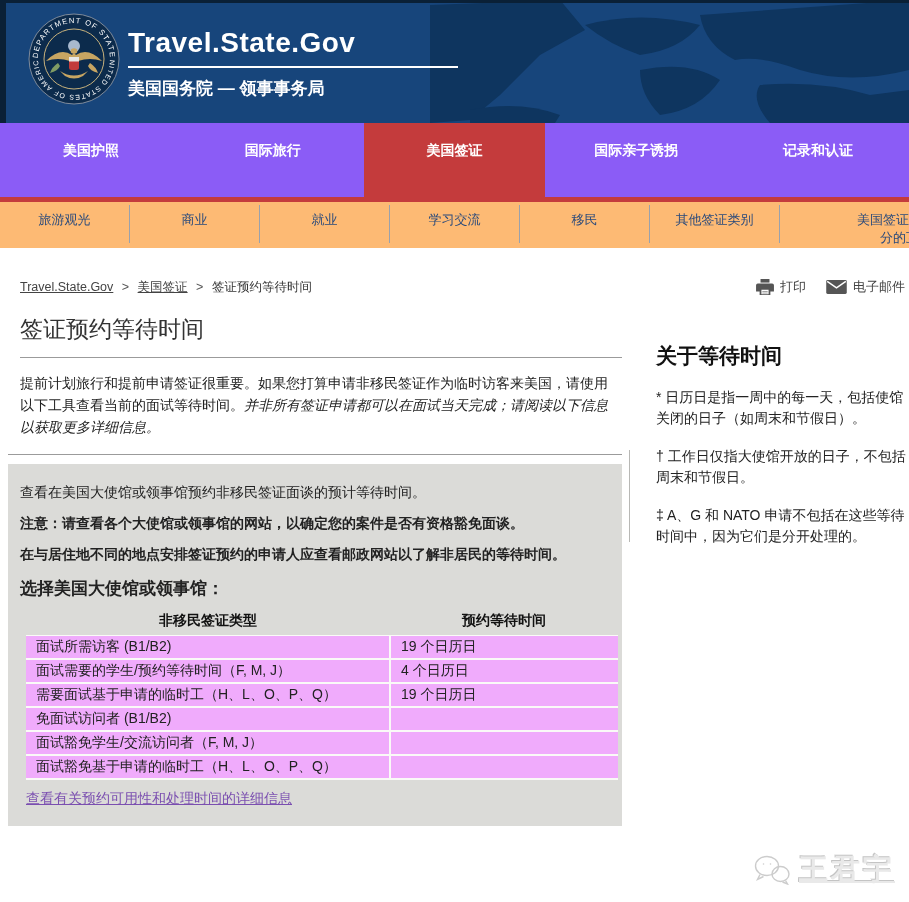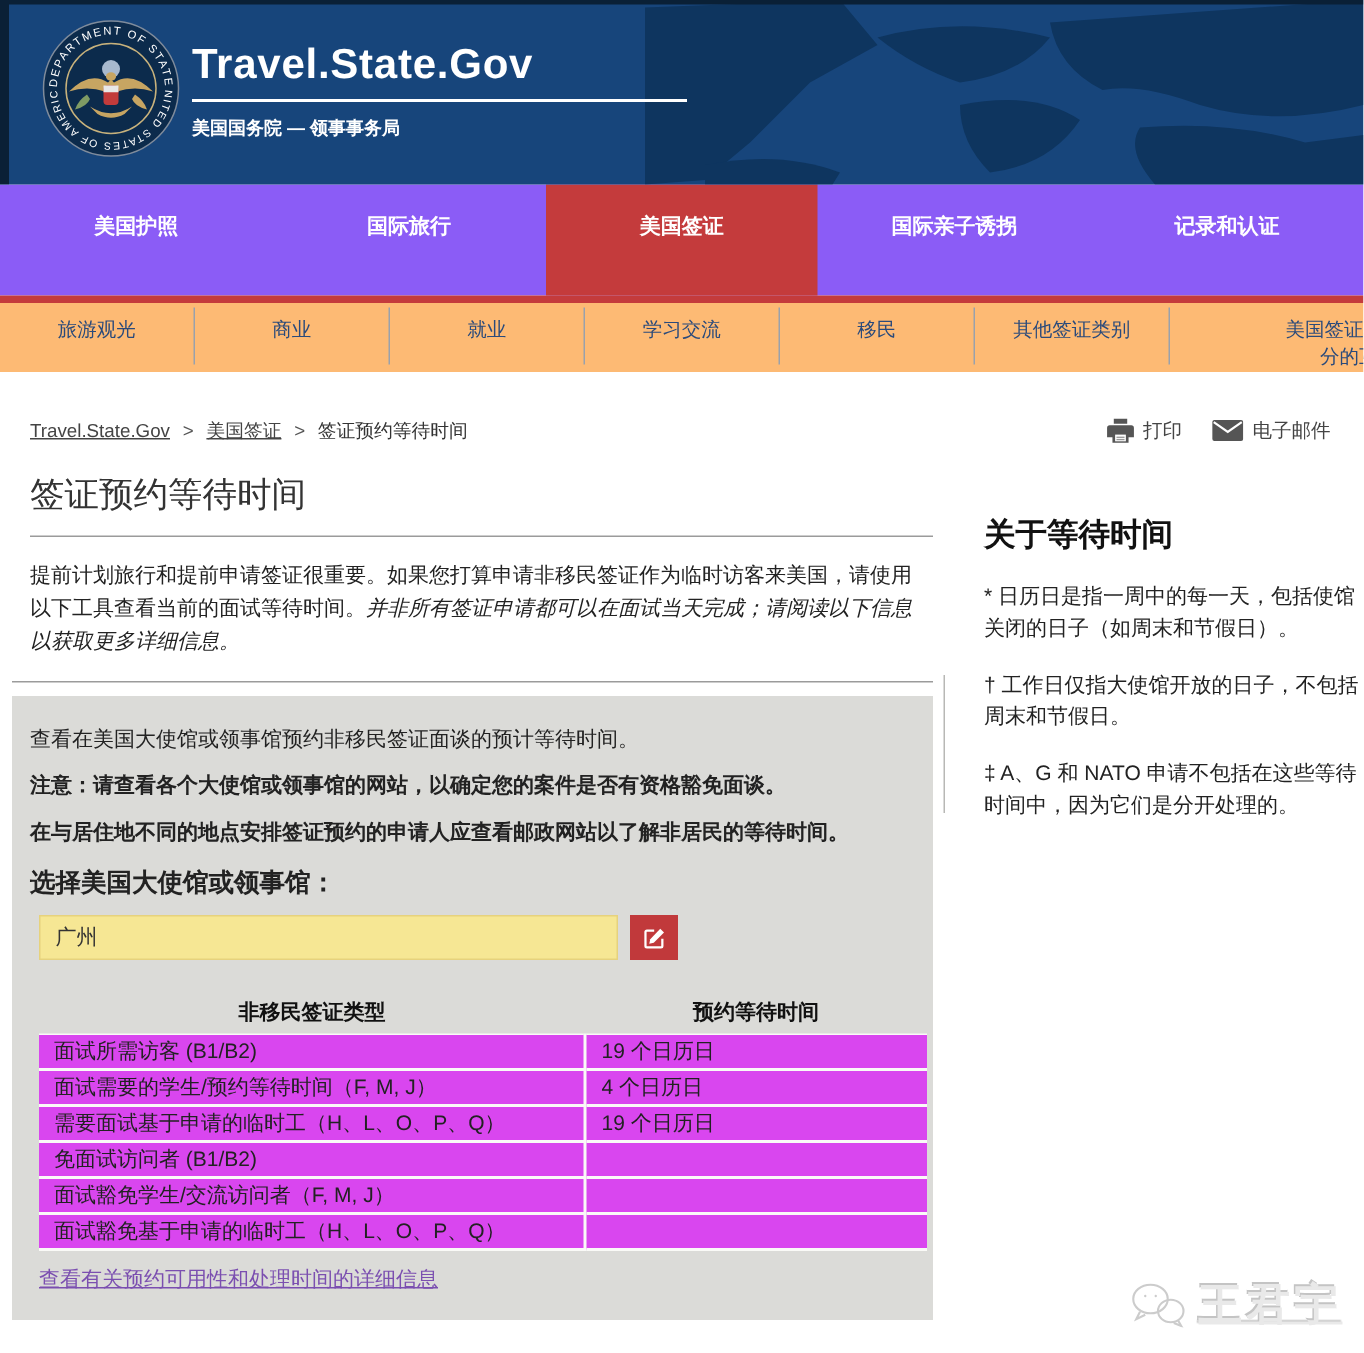--- a/index.html
+++ b/index.html
@@ -12,21 +12,21 @@
 
   
   .header { position:relative; height:123px; background:#17457b; overflow:hidden; }
   .top-strip { position:absolute; top:0; left:0; right:0; height:3px; background:#0a2036; z-index:5; }
   .left-strip { position:absolute; top:0; left:0; bottom:0; width:6px; background:#0a2036; z-index:4; }
   .map-svg { position:absolute; top:0; left:0; }
   .seal-wrap { position:absolute; left:28px; top:13px; z-index:3; }
   .titles { position:absolute; left:128px; top:27px; z-index:3; color:#fff; }
   .site-title { font-size:28px; font-weight:bold; letter-spacing:.5px; }
   .title-underline { width:330px; height:2px; background:#ffffff; margin:7px 0 9px; }
-  .site-subtitle { font-size:12px; font-weight:bold; }
+  .site-subtitle { font-size:17px; font-weight:bold; }
 
   
   .main-nav { height:74px; background:#8b5cf6; display:flex; }
   .main-nav .nav-item {
     flex:1; text-align:center; padding-top:19px; color:#fff;
     font-size:14px; font-weight:bold; cursor:pointer;
   }
   .main-nav .nav-item.active { background:#c43b3c; }
   .red-divider { height:5px; background:#c43b3c; }
 
@@ -34,21 +34,21 @@
   .sub-nav { height:46px; background:#fdba74; display:flex; overflow:hidden; }
   .sub-nav .sub-item {
     width:130px; flex:0 0 auto; text-align:center; font-size:13px; color:#2a4a7b;
     padding-top:6px; height:38px; margin-top:3px; border-right:1px solid #99a1ac; cursor:pointer;
   }
   .sub-nav .sub-item.overflow { text-align:left; border-right:none; flex:1; white-space:nowrap; }
   .sub-nav .sub-item.overflow .l1 { display:block; margin-left:77px; }
   .sub-nav .sub-item.overflow .l2 { display:block; margin-left:100px; }
 
   
-  .crumb-row { display:flex; justify-content:space-between; align-items:center; padding:26px 22px 0 20px; height:52px; }
+  .crumb-row { display:flex; justify-content:space-between; align-items:center; padding:26px 4px 0 20px; height:52px; }
   .breadcrumb { font-size:12.5px; color:#333; }
   .breadcrumb .bc-link { color:#444; text-decoration:underline; cursor:pointer; }
   .breadcrumb .sep { margin:0 5px; color:#555; }
   .actions { display:flex; gap:20px; align-items:center; font-size:13px; color:#444; }
   .action { display:flex; gap:6px; align-items:center; cursor:pointer; }
 
   
   .columns { display:flex; margin-top:8px; position:relative; }
   .main-col { width:614px; margin-left:8px; }
   .page-title { font-size:23px; font-weight:400; color:#333; margin:6px 0 12px 12px; }
@@ -65,21 +65,21 @@
   .post-input {
     width:386px; height:30px; background:#f6e794; border:1px solid #e6d27d;
     font-size:14px; padding:0 10px; color:#333;
     font-family:"Liberation Sans","DejaVu Sans",sans-serif;
   }
   .edit-btn { width:32px; height:30px; background:#c1393b; border:none; display:flex; align-items:center; justify-content:center; cursor:pointer; }
 
   .wait-table { border-collapse:collapse; width:592px; margin-left:6px; font-size:14px; }
   .wait-table th { font-weight:bold; color:#111; text-align:center; padding:2px 0 5px; }
   .wait-table td {
-    background:#d946ef; padding:2px 10px; height:18px; color:#222;
+    background:#f0abfc; padding:2px 10px; height:18px; color:#222;
     border-bottom:2px solid #fafaf7; border-top:1px solid #fafaf7;
   }
   .wait-table td.wait-cell { border-left:2px solid #fafaf7; width:228px; }
 
   .details-link { display:inline-block; margin:10px 0 0 6px; font-size:14px; color:#7b4fb0; text-decoration:underline; cursor:pointer; }
 
   
   .side-col { width:254px; margin-left:34px; }
   .sidebar-title { font-size:21px; font-weight:bold; color:#111; margin:34px 0 4px; }
   .side-col p { font-size:14px; line-height:21px; color:#222; margin:17px 0; }
@@ -204,29 +204,20 @@
     <hr class="rule indent">
     <p class="intro"><span>提前计划旅行和提前申请签证很重要。如果您打算申请非移民签证作为临时访客来美国，请使用以下工具查看当前的面试等待时间。</span><em>并非所有签证申请都可以在面试当天完成；请阅读以下信息以获取更多详细信息。</em></p>
     <hr class="rule">
 
     <div class="graybox">
       <p>查看在美国大使馆或领事馆预约非移民签证面谈的预计等待时间。</p>
       <p class="bold">注意：请查看各个大使馆或领事馆的网站，以确定您的案件是否有资格豁免面谈。</p>
       <p class="bold">在与居住地不同的地点安排签证预约的申请人应查看邮政网站以了解非居民的等待时间。</p>
       <div class="select-label">选择美国大使馆或领事馆：</div>
 
-      <div class="input-row">
-        <input class="post-input" value="广州" style="">
-        <button class="edit-btn">
-          <svg width="15" height="15" viewBox="0 0 16 16">
-            <path d="M11.9 1.2 L14.6 3.9 L7.3 11.2 L4.1 11.9 L4.8 8.7 Z" fill="#fff"></path>
-            <path d="M13.4 8.3 v5.2 a1 1 0 0 1 -1 1 h-10 a1 1 0 0 1 -1 -1 v-10 a1 1 0 0 1 1 -1 h5.2" stroke="#fff" stroke-width="1.6" fill="none"></path>
-          </svg>
-        </button>
-      </div>
 
       <table class="wait-table">
         <thead>
           <tr>
             <th>非移民签证类型</th>
             <th>预约等待时间</th>
           </tr>
         </thead>
         <tbody>
           <tr>

